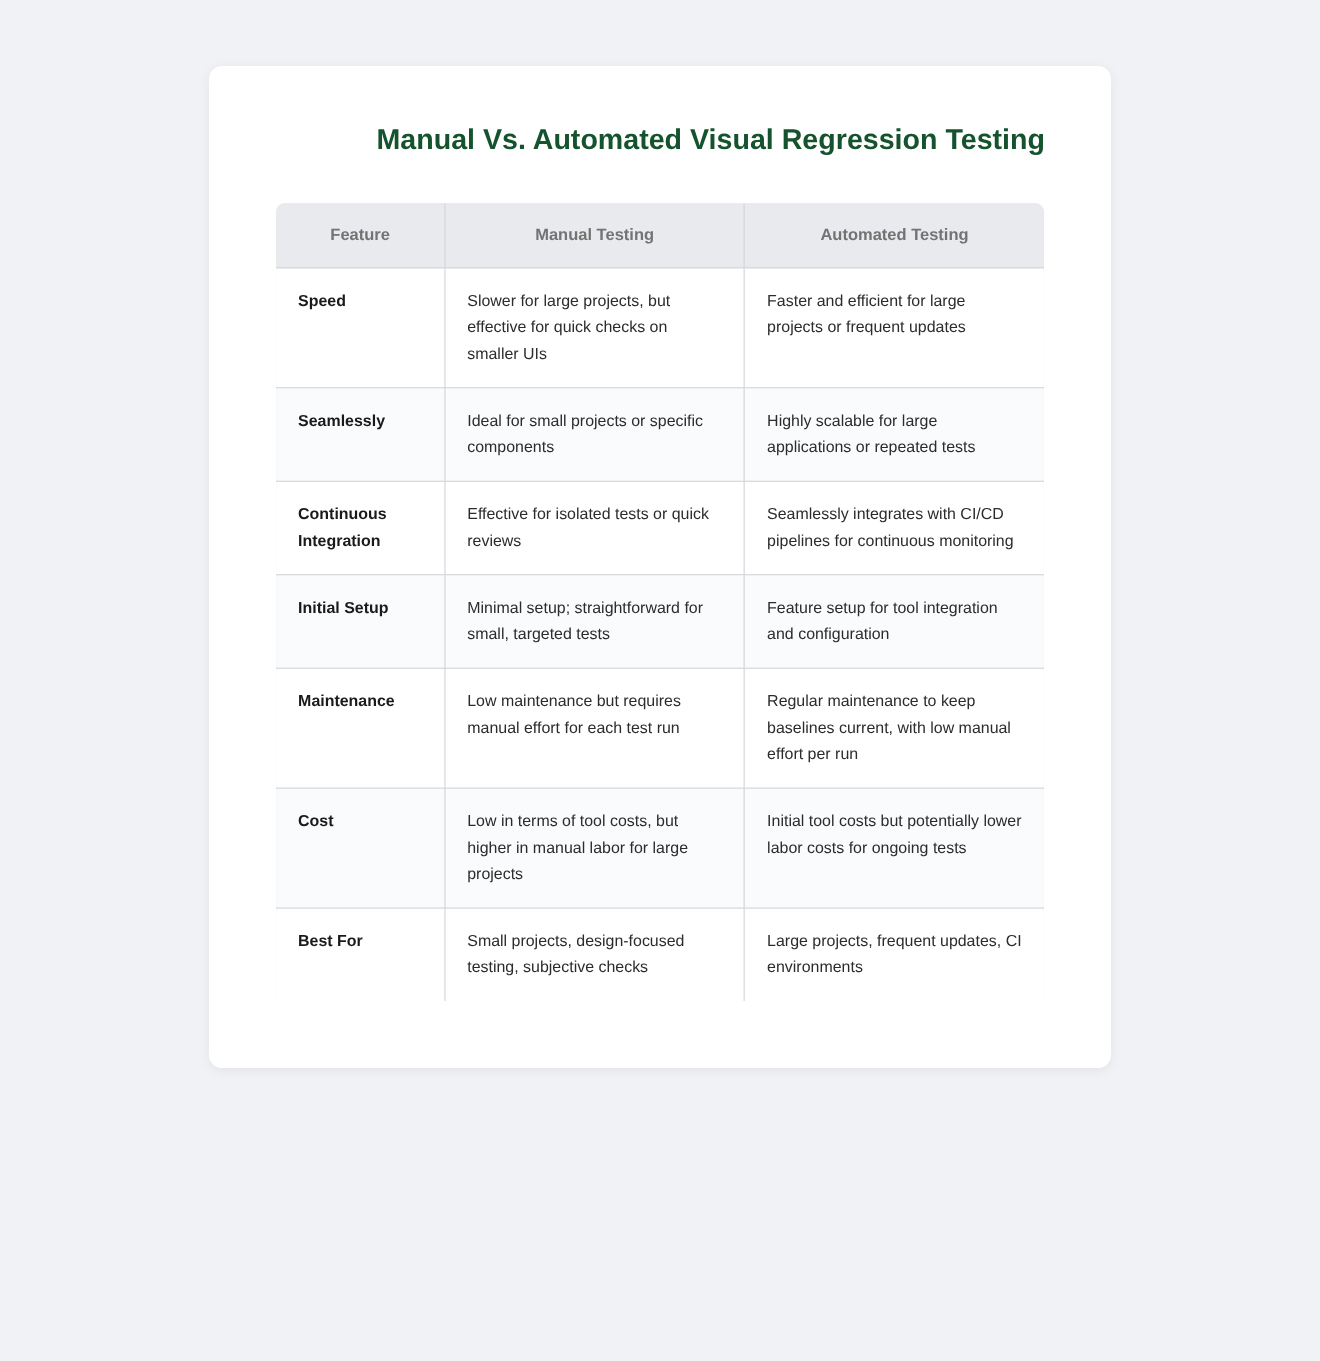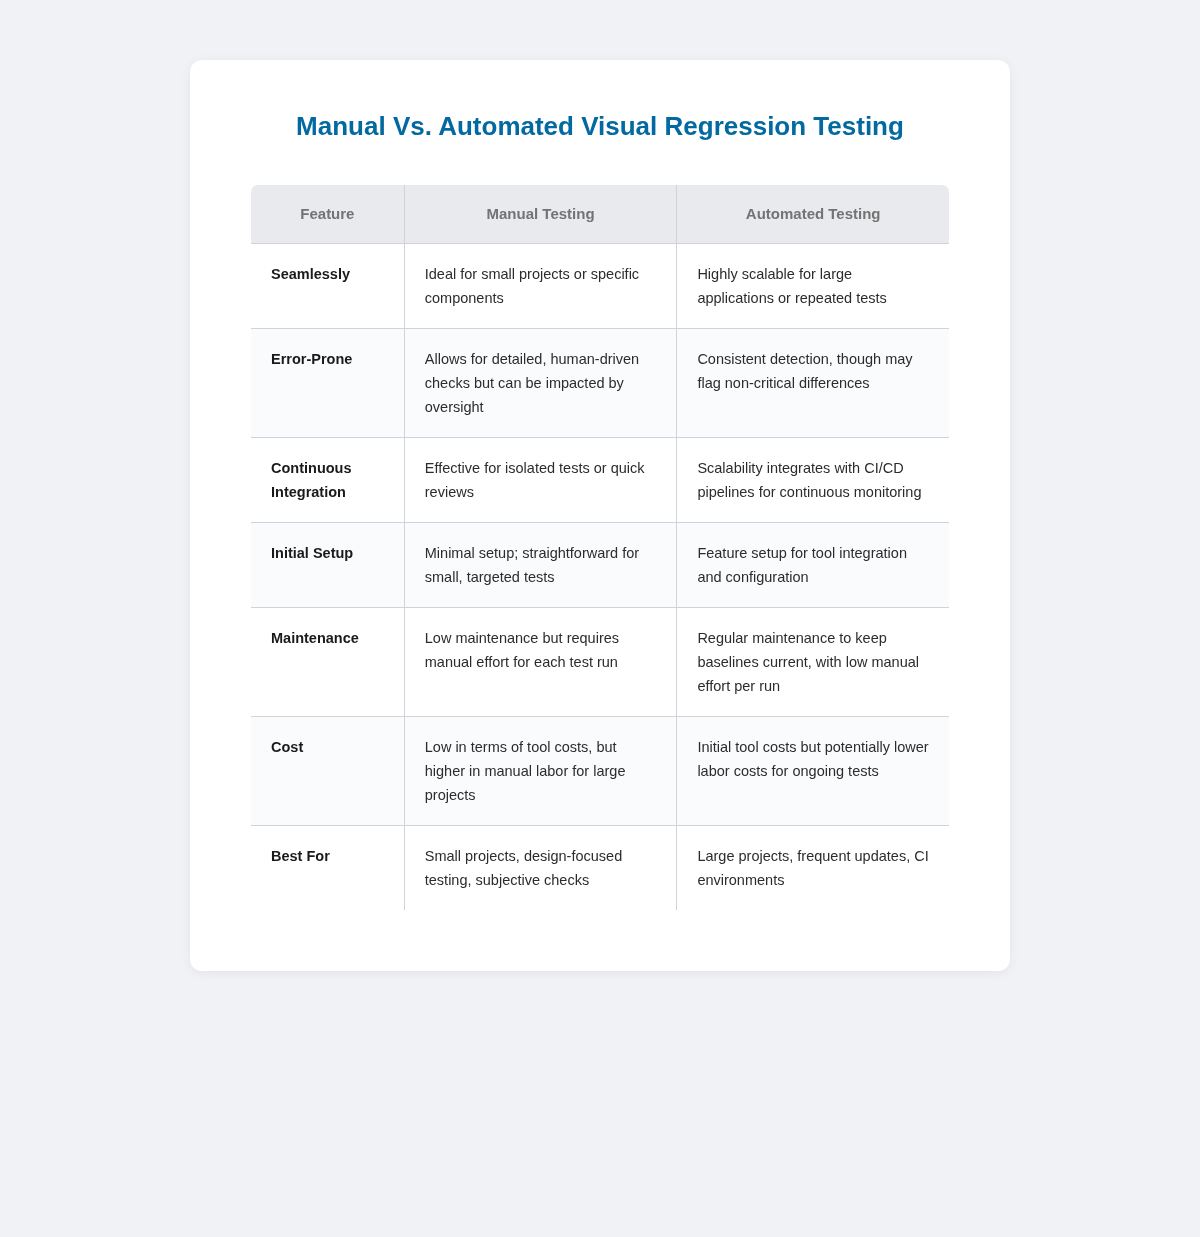--- a/index.html
+++ b/index.html
@@ -23,22 +23,22 @@
       border-radius: 12px;
       padding: 50px 60px 60px 60px;
       max-width: 820px;
       width: 100%;
       box-shadow: 0 2px 12px rgba(0,0,0,0.06);
     }
 
     .page-title {
       font-size: 26px;
       font-weight: 700;
-      color: #0369a1;
-      text-align: center;
+      color: #14532d;
+      text-align: right;
       margin-bottom: 40px;
       line-height: 1.3;
     }
 
     .comparison-table {
       width: 100%;
       border-collapse: collapse;
       border: 1.5px solid #d0d3d8;
       border-radius: 8px;
       overflow: hidden;
@@ -99,34 +99,34 @@
 
   <table class="comparison-table">
     <thead>
       <tr>
         <th>Feature</th>
         <th>Manual Testing</th>
         <th>Automated Testing</th>
       </tr>
     </thead>
     <tbody id="table-body">
+    <tr>
+          <td><span class="feature-name">Speed</span></td>
+          <td><span class="cell-text">Slower for large projects, but effective for quick checks on smaller UIs</span></td>
+          <td><span class="cell-text">Faster and efficient for large projects or frequent updates</span></td>
+        </tr>
         <tr>
           <td><span class="feature-name">Seamlessly</span></td>
           <td><span class="cell-text">Ideal for small projects or specific components</span></td>
           <td><span class="cell-text">Highly scalable for large applications or repeated tests</span></td>
         </tr>
         <tr>
-          <td><span class="feature-name">Error-Prone</span></td>
-          <td><span class="cell-text">Allows for detailed, human-driven checks but can be impacted by oversight</span></td>
-          <td><span class="cell-text">Consistent detection, though may flag non-critical differences</span></td>
-        </tr>
-        <tr>
           <td><span class="feature-name">Continuous Integration</span></td>
           <td><span class="cell-text">Effective for isolated tests or quick reviews</span></td>
-          <td><span class="cell-text">Scalability integrates with CI/CD pipelines for continuous monitoring</span></td>
+          <td><span class="cell-text">Seamlessly integrates with CI/CD pipelines for continuous monitoring</span></td>
         </tr>
         <tr>
           <td><span class="feature-name">Initial Setup</span></td>
           <td><span class="cell-text">Minimal setup; straightforward for small, targeted tests</span></td>
           <td><span class="cell-text">Feature setup for tool integration and configuration</span></td>
         </tr>
         <tr>
           <td><span class="feature-name">Maintenance</span></td>
           <td><span class="cell-text">Low maintenance but requires manual effort for each test run</span></td>
           <td><span class="cell-text">Regular maintenance to keep baselines current, with low manual effort per run</span></td>

